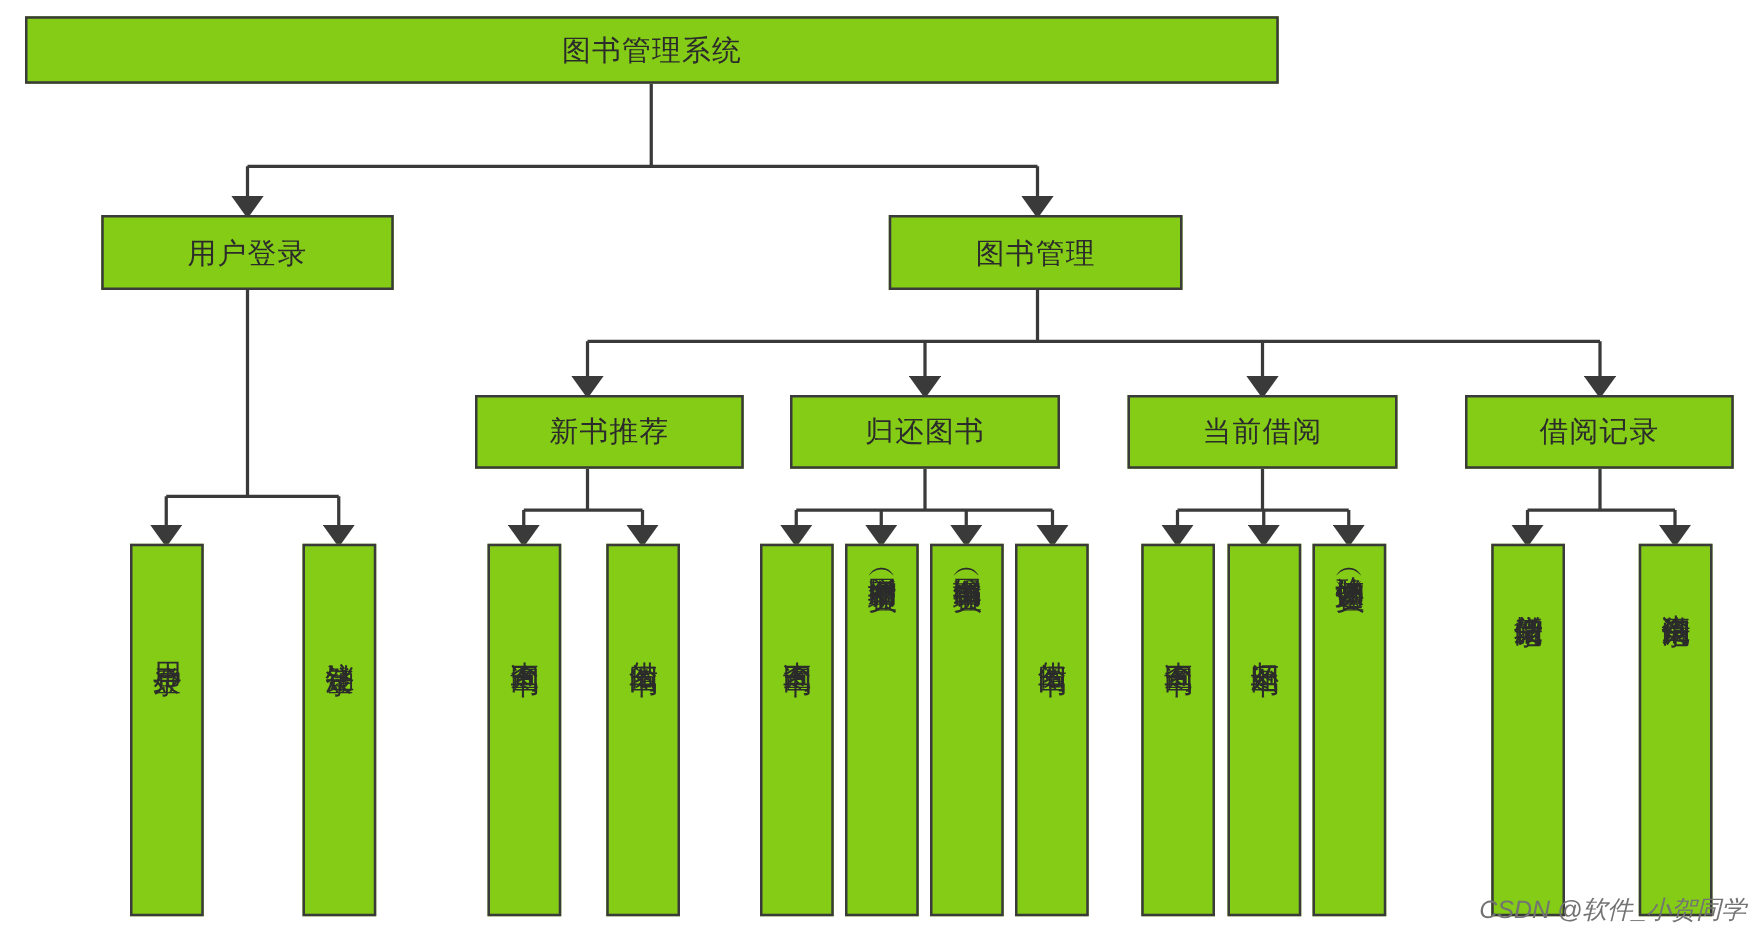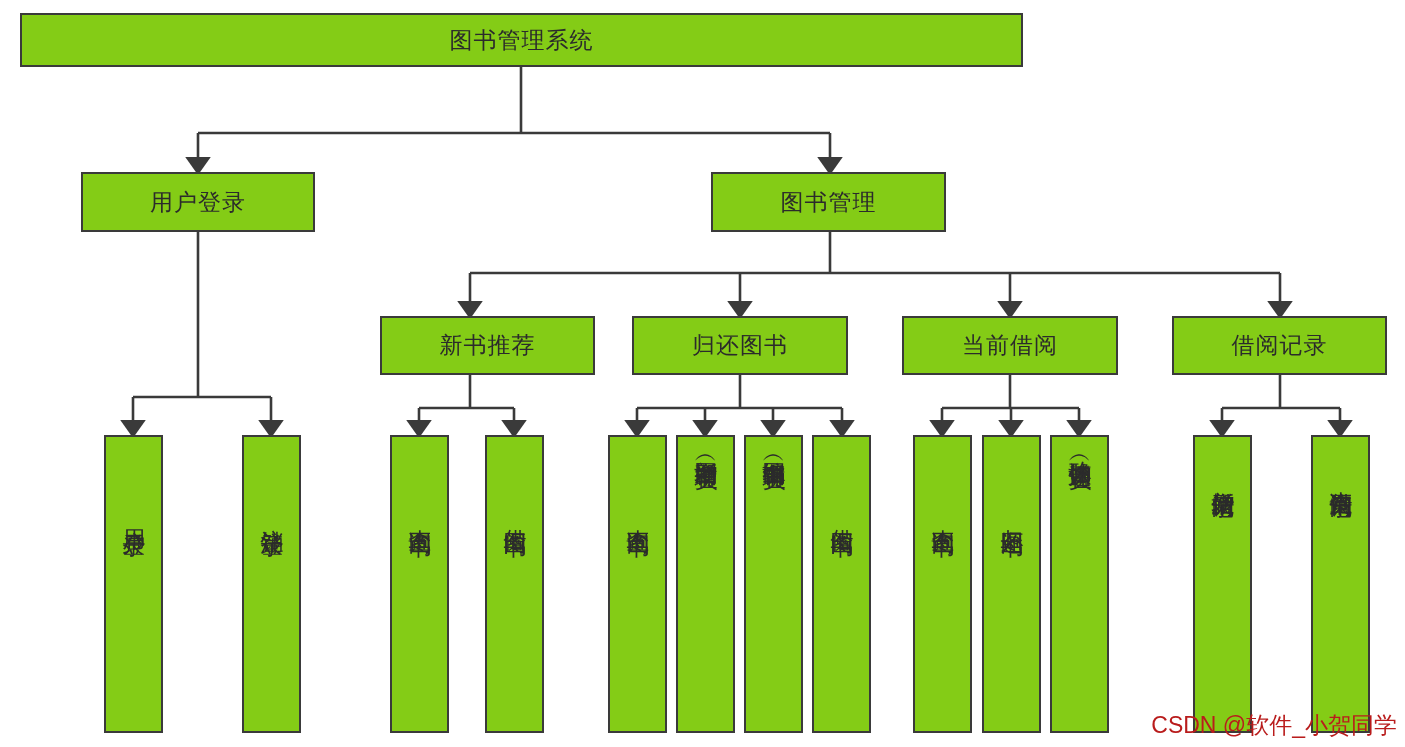--- a/index.html
+++ b/index.html
@@ -21,22 +21,23 @@
   .node.v .label{
     writing-mode:vertical-rl;text-orientation:upright;
     font-size:23px;line-height:1.12;letter-spacing:2px;white-space:nowrap;
   }
   .node.v.tall .label{letter-spacing:1px;}
 
   .edges{position:absolute;left:0;top:0;width:1405px;height:747px;pointer-events:none;}
 
   .watermark{
     position:absolute;right:8px;bottom:6px;
-    font-size:23px;color:#b91c1c;white-space:nowrap;
+    font-size:20px;color:#737373;white-space:nowrap;
     font-family:"Liberation Sans","DejaVu Sans",sans-serif;
+    font-style:italic;
   }
 </style>
 </head>
 <body>
 
 <div id="canvas">
 
   <svg class="edges" viewBox="0 0 1405 747" xmlns="http://www.w3.org/2000/svg">
     <defs>
       <marker id="arw" markerWidth="10" markerHeight="10" refX="3.2" refY="5" orient="auto" markerUnits="strokeWidth">

